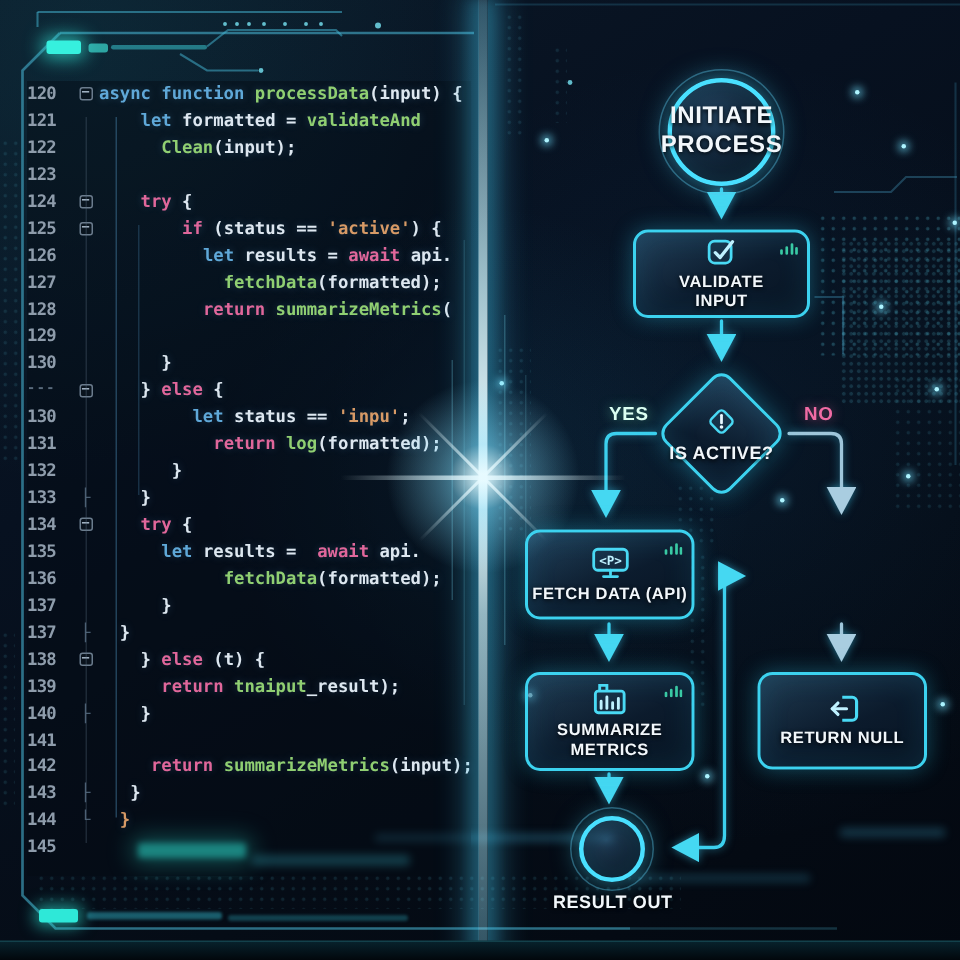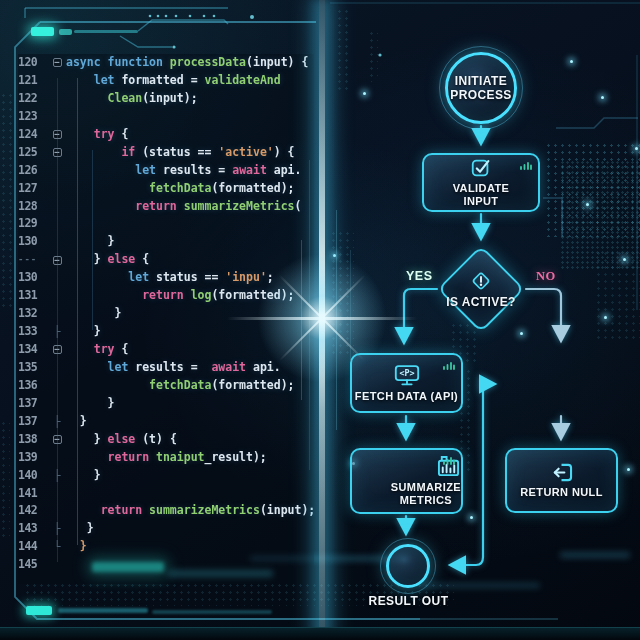--- a/index.html
+++ b/index.html
@@ -70,38 +70,38 @@
         background:linear-gradient(155deg, rgba(74,130,170,0.38) 0%, rgba(12,28,46,0.92) 55%, rgba(8,20,34,0.95) 100%);
         box-shadow:0 0 14px rgba(45,200,235,0.35), inset 0 0 20px rgba(45,170,210,0.14); }
   .nlabel{ font-weight:bold; font-size:11px; line-height:1.18; letter-spacing:0.4px; color:#f2f7fb;
            text-align:center; white-space:pre-line; text-shadow:0 1px 3px rgba(0,0,0,0.9); }
   .circ{ border-radius:50%; border:3px solid #49e0ff;
          background:radial-gradient(circle at 40% 35%, rgba(60,110,150,0.5) 0%, rgba(8,20,34,0.95) 75%);
          box-shadow:0 0 18px rgba(70,215,250,0.55), inset 0 0 16px rgba(70,200,240,0.2); }
   .ring:before{ content:""; position:absolute; inset:-9px; border-radius:50%;
          border:1.5px solid rgba(90,200,235,0.4); }
   .start{ left:445px; top:52px; width:72px; height:72px; }
-  .start .nlabel{ font-size:12px; }
+  .start .nlabel{ font-size:16px; }
   .validate{ left:422px; top:153px; width:118px; height:59px; }
   .fetch{ left:350px; top:353px; width:113px; height:60px; }
   .log{ left:505px; top:353px; width:113px; height:60px; }
-  .summarize{ left:350px; top:448px; width:113px; height:66px;align-items:flex-end; }
+  .summarize{ left:350px; top:448px; width:113px; height:66px; }
   .retnull{ left:505px; top:448px; width:113px; height:65px; }
   .result{ left:386px; top:544px; width:44px; height:44px; border-width:3px; }
   .result-label{ position:absolute; left:352px; top:594px; width:113px; text-align:center; }
   .diamond-wrap{ left:450px; top:258px; width:62px; height:62px; }
   .diamond-bg{ position:absolute; inset:0; transform:rotate(45deg); border:2px solid #3cd2ef; border-radius:9px;
         background:linear-gradient(155deg, rgba(74,130,170,0.38) 0%, rgba(12,28,46,0.92) 60%);
         box-shadow:0 0 16px rgba(45,200,235,0.4), inset 0 0 16px rgba(45,170,210,0.15); }
   .diamond-content{ position:absolute; left:-30px; top:-6px; width:122px; height:74px; display:flex;
         flex-direction:column; align-items:center; justify-content:center; gap:2px; }
   .edge-label{ position:absolute; font-weight:bold; font-size:12.5px; letter-spacing:0.5px; z-index:7;
         text-shadow:0 0 8px rgba(0,0,0,0.8); }
   .yes{ left:406px; top:269px; color:#dcfff2; text-shadow:0 0 8px rgba(110,240,200,0.6); }
-  .no{ left:536px; top:269px; color:#f06ba4; text-shadow:0 0 8px rgba(240,110,165,0.55);font-family:Liberation Serif, serif; }
+  .no{ left:536px; top:269px; color:#f06ba4; text-shadow:0 0 8px rgba(240,110,165,0.55); }
   .corner-bars{ position:absolute; right:6px; top:5px; }
   .bottom-strip{ position:absolute; left:0; bottom:0; width:640px; height:13px; z-index:8;
         background:linear-gradient(to bottom, #07212b, #02070c); border-top:1px solid rgba(60,200,220,0.3); }
 </style>
 </head>
 <body>
 
 <div class="stage">
 
   <div class="dots" style="left:545px; top:142px; width:95px; height:95px;"></div>

